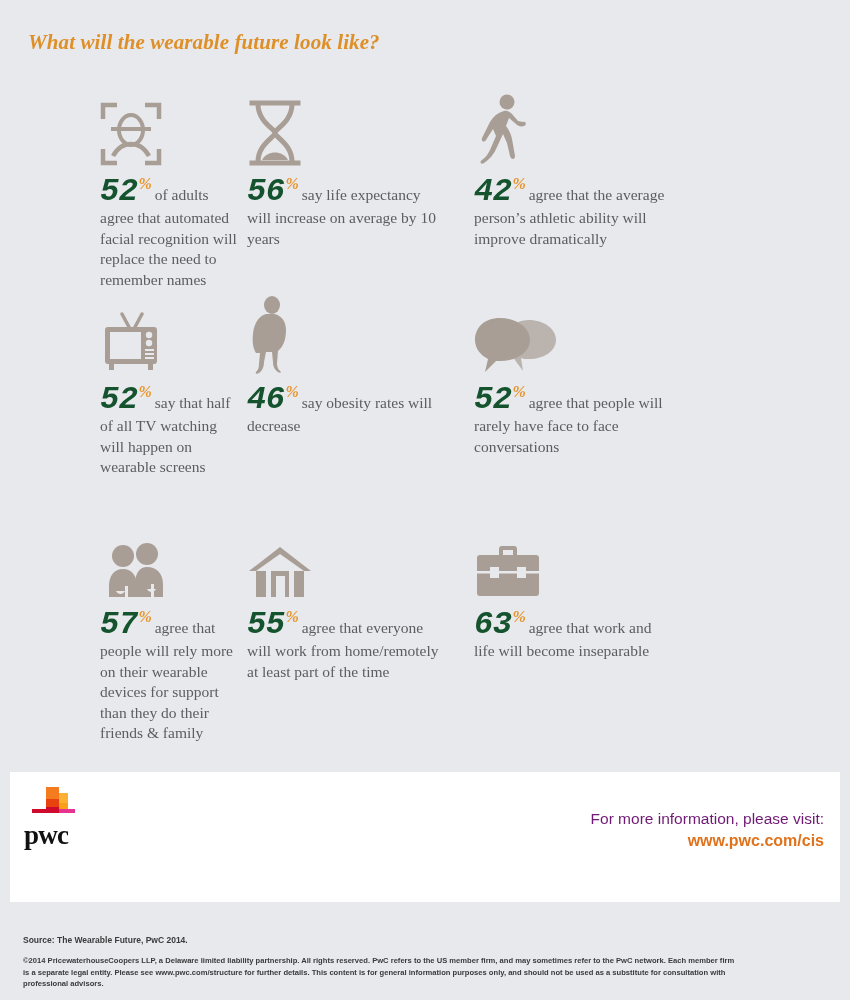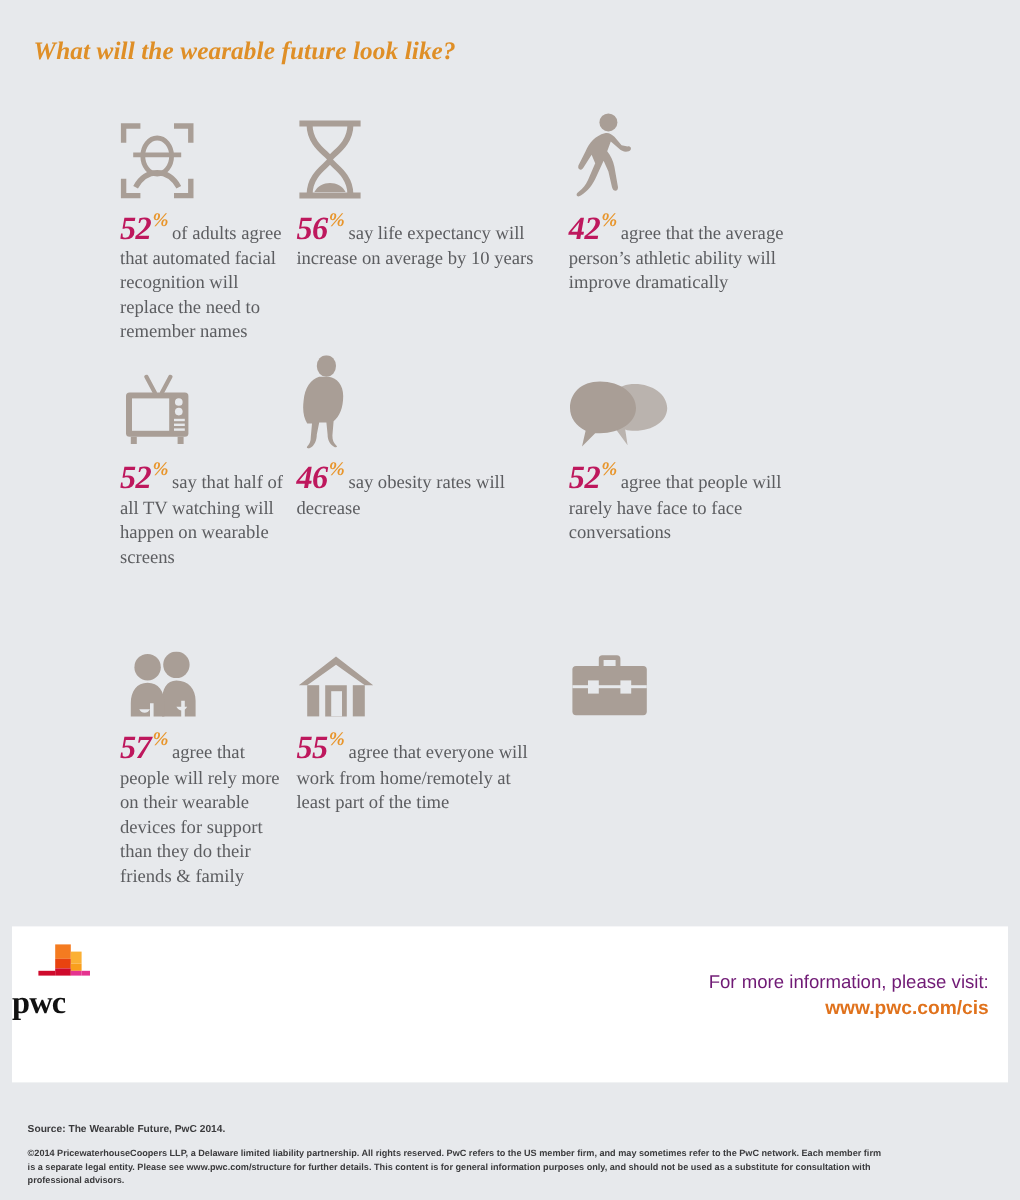--- a/index.html
+++ b/index.html
@@ -63,25 +63,25 @@
     font-family: "Liberation Serif", serif;
     font-size: 15.5px;
     line-height: 20.5px;
     color: #5c5d60;
     max-width: 205px;
   }
   .stat-cell.c2 .stat-text { max-width: 200px; }
   .stat-cell.c3 .stat-text { max-width: 200px; }
 
   .pct {
-    font-family: Liberation Serif, serif;
+    font-family: Liberation Mono, monospace;
     font-weight: bold;
     font-style: italic;
-    font-size: 27px;
-    color: #be185d;
+    font-size: 32px;
+    color: #14532d;
     letter-spacing: -0.5px;
     line-height: 1;
   }
   .pct-sym {
     font-family: "Liberation Serif", serif;
     font-weight: bold;
     font-style: italic;
     font-size: 16px;
     color: #e8952b;
     vertical-align: 11px;
@@ -98,21 +98,21 @@
     height: 130px;
     background: #ffffff;
   }
   .pwc-logo {
     position: absolute;
     left: 14px;
     top: 12px;
   }
   .pwc-wordmark {
     position: absolute;
-    left: 0;
+    left: 14px;
     top: 50px;
     font-family: "Liberation Serif", serif;
     font-weight: bold;
     font-size: 27px;
     color: #111111;
     letter-spacing: -0.7px;
     line-height: 1;
   }
   .more-info {
     position: absolute;
@@ -316,20 +316,23 @@
 
     <div class="stat-cell c3">
       <div class="icon-box">
         <svg width="68" height="56" viewBox="0 0 68 56">
           <path d="M25 12 L25 6 C25 4, 26 3, 28 3 L40 3 C42 3, 43 4, 43 6 L43 12 L39 12 L39 7 L29 7 L29 12 Z" fill="#a99e96"></path>
           <rect x="3" y="12" width="62" height="41" rx="3" fill="#a99e96"></rect>
           <rect x="3" y="28" width="62" height="2.5" fill="#e7e9ec"></rect>
           <rect x="16" y="24" width="9" height="11" fill="#e7e9ec"></rect>
           <rect x="43" y="24" width="9" height="11" fill="#e7e9ec"></rect>
         </svg>
+      </div>
+      <div class="stat-text">
+        <span class="pct">63</span><span class="pct-sym">%</span><span>agree that work and life will become inseparable</span>
       </div>
     </div>
   </div>
 </div>
 
 <div class="footer-card">
 
   <div class="pwc-logo">
     <svg width="56" height="36" viewBox="0 0 56 36">
       <rect x="22" y="3" width="13" height="12" fill="#f47b20"></rect>

